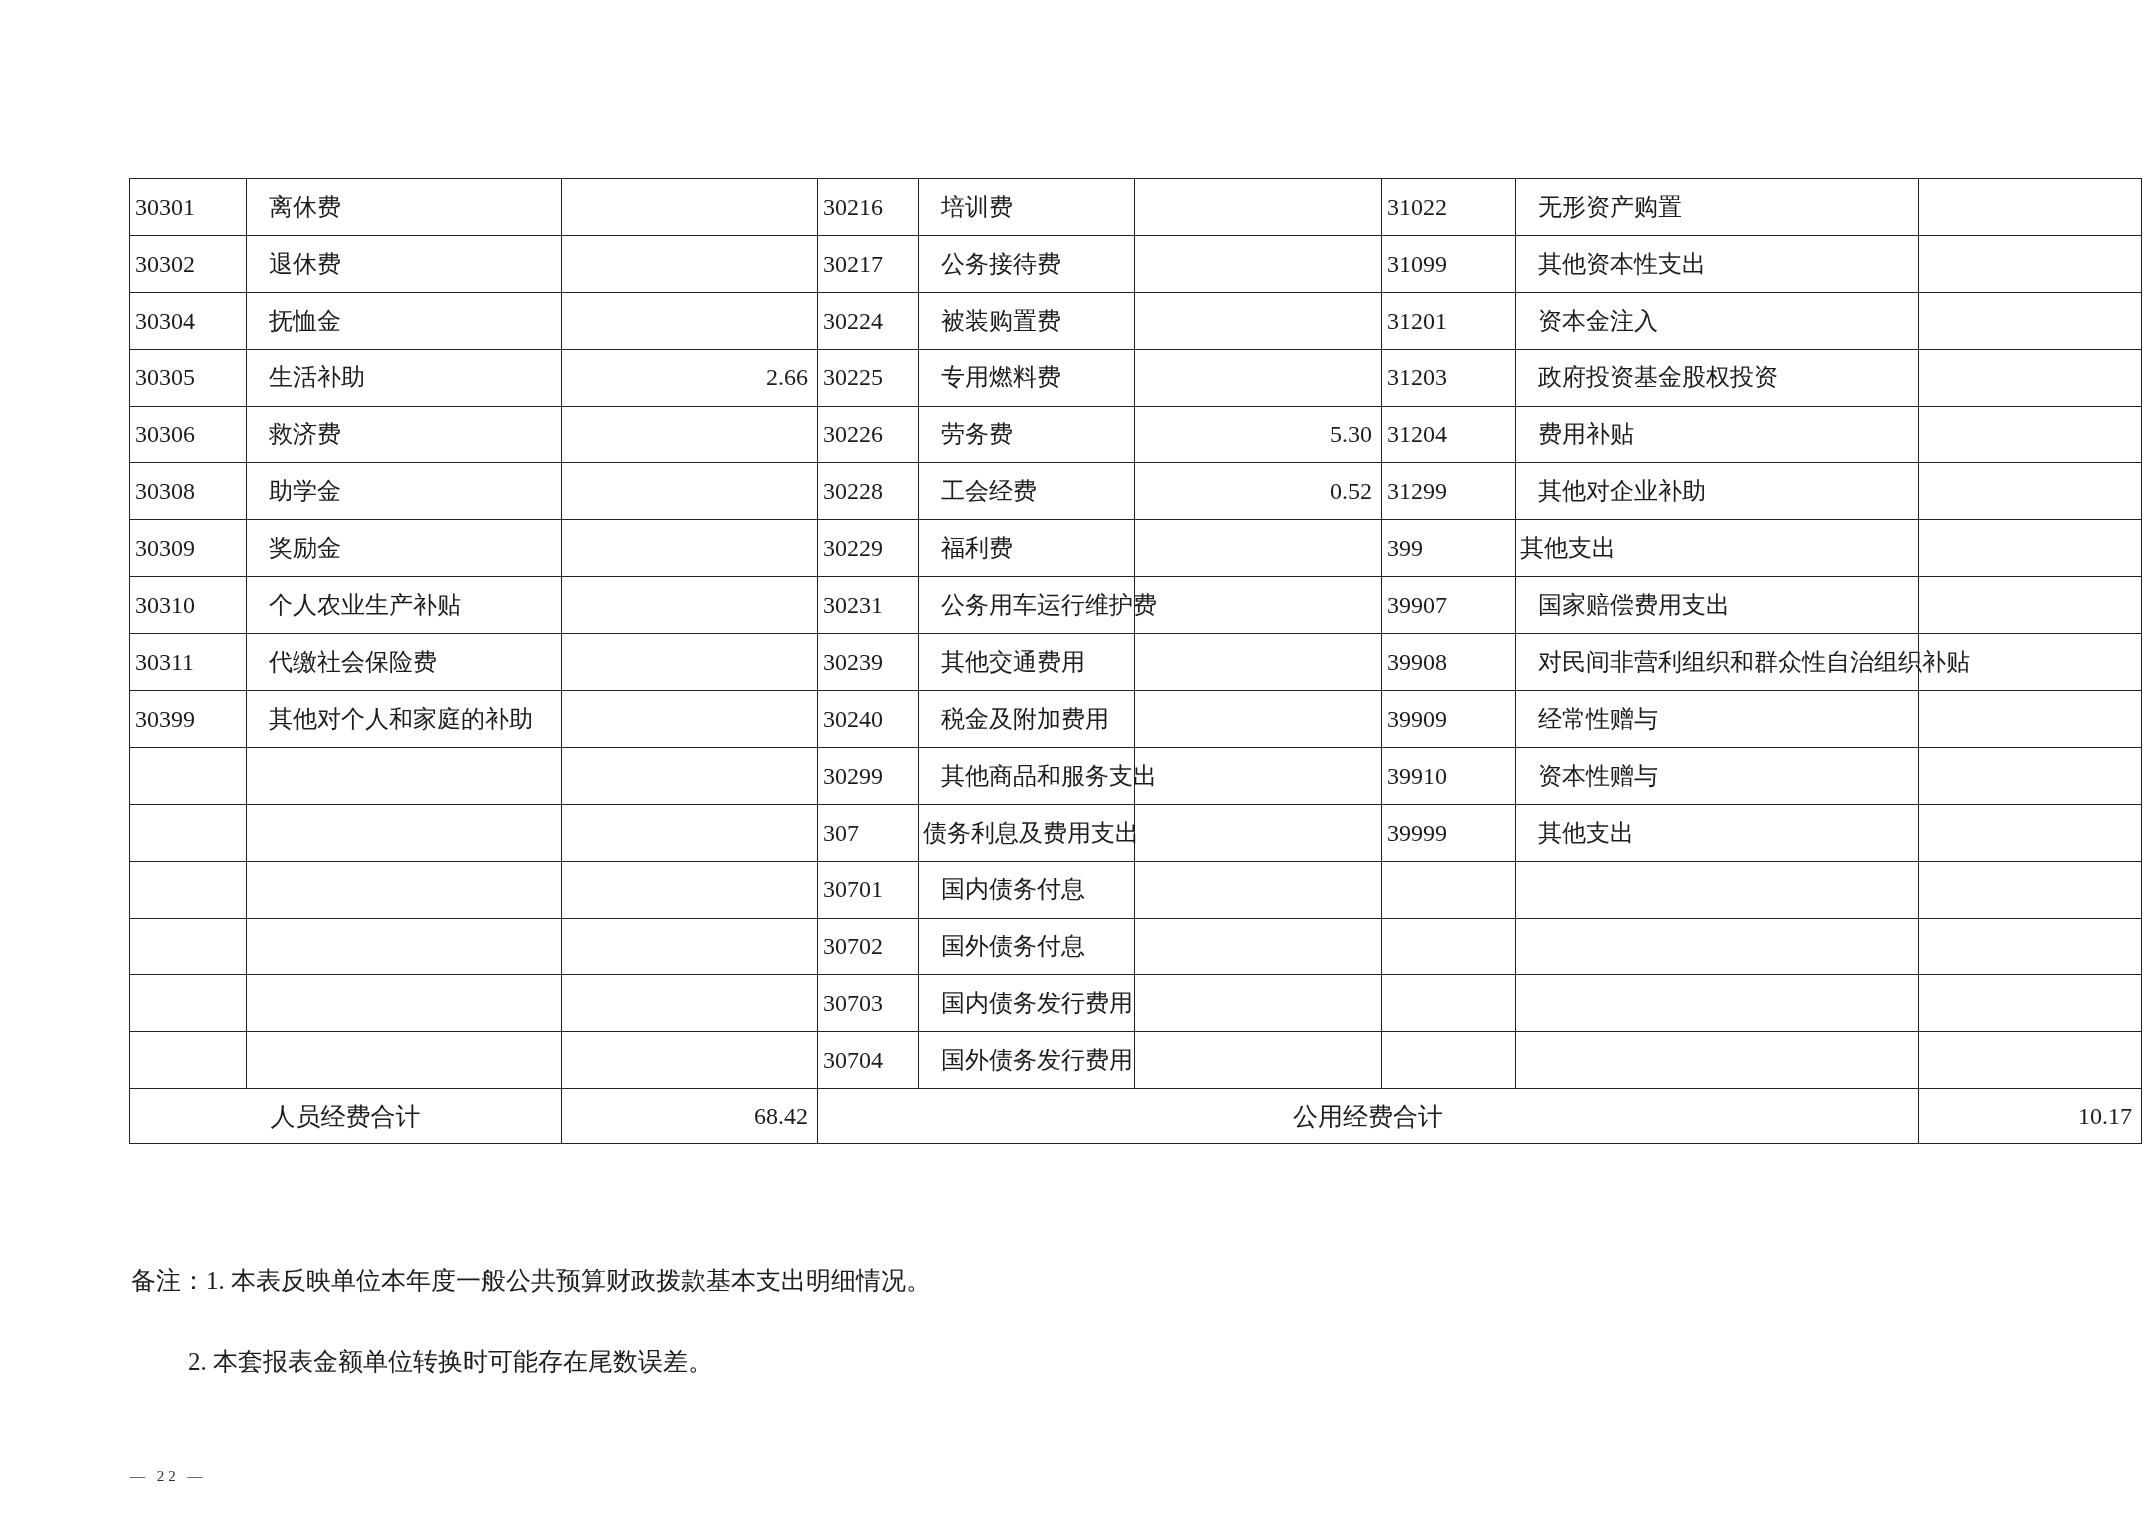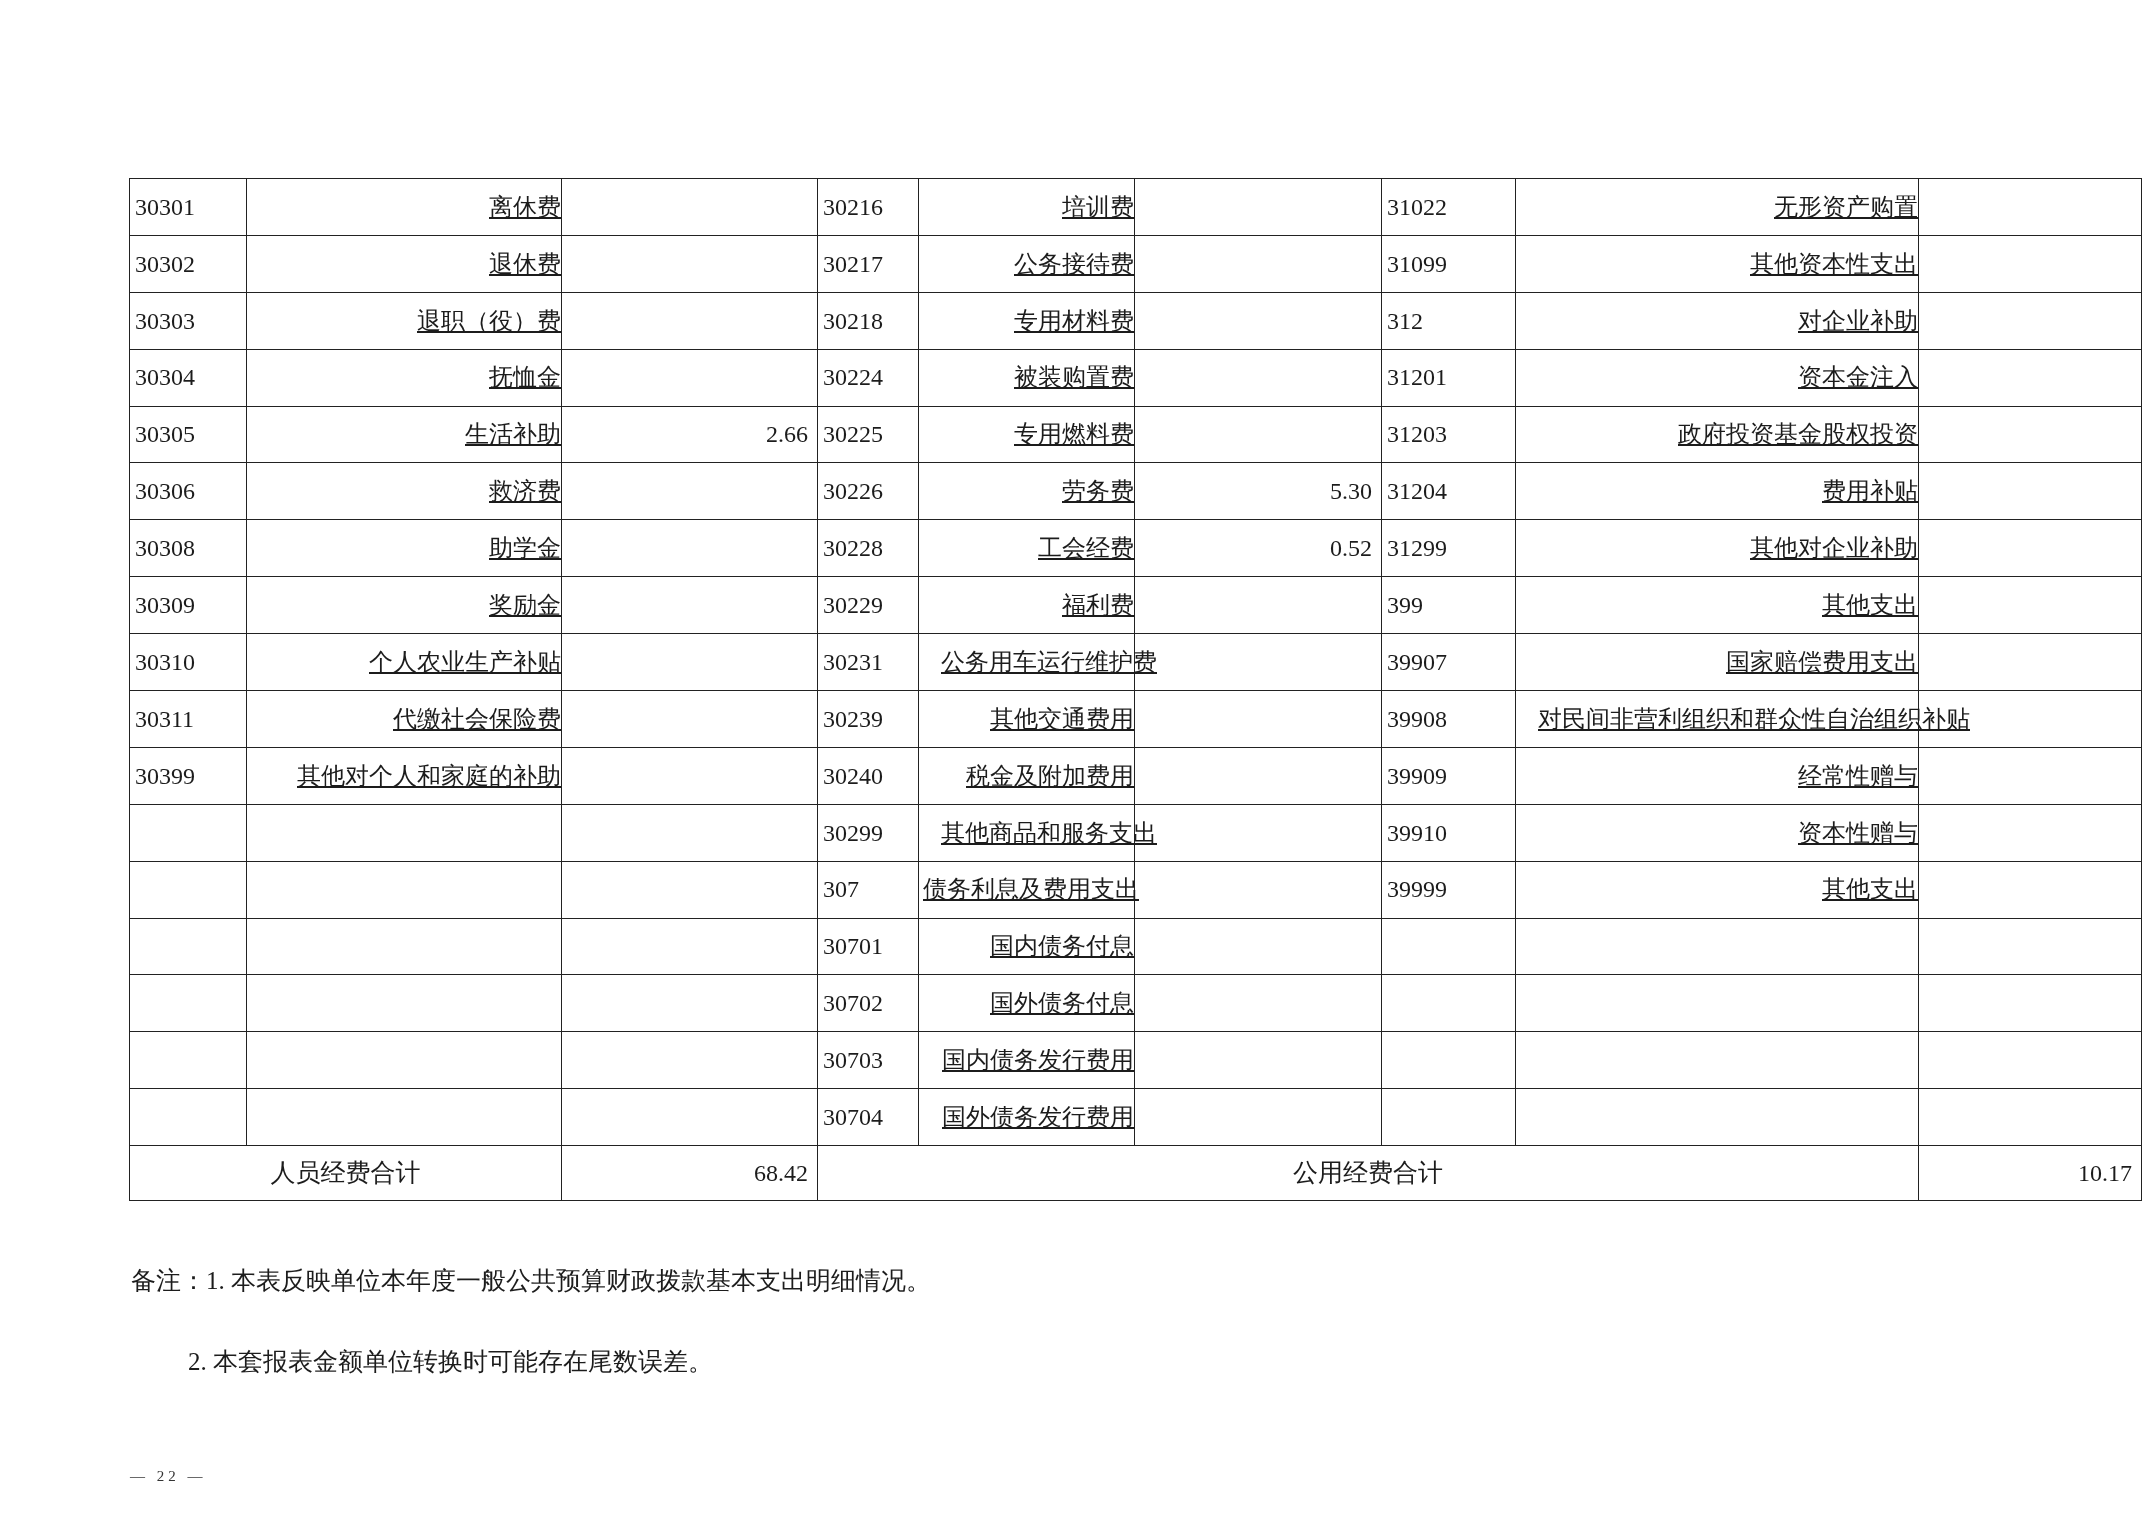--- a/index.html
+++ b/index.html
@@ -25,21 +25,21 @@
     border: 1px solid #222222;
     height: 55.9px;
     padding: 0;
     font-size: 24px;
     line-height: 1.1;
     vertical-align: middle;
     white-space: nowrap;
     color: #1c1c1c;
   }
   .budget-table td.code-cell   { padding-left: 5px; text-align: left; }
-  .budget-table td.name-cell   { padding-left: 4px; text-align: right; text-decoration: underline; }
+  .budget-table td.name-cell   { padding-left: 4px; text-align: left; }
   .budget-table td.name-cell.sub { padding-left: 22px; }
   .budget-table td.amount-cell { padding-right: 9px; text-align: right; }
   .budget-table td.total-label {
     text-align: center;
     font-weight: normal;
     font-size: 25px;
     height: 54px;
   }
   .budget-table tfoot td { height: 54px; }
   .notes-line {
@@ -94,31 +94,20 @@
           <td class="name-cell sub">退休费</td>
           <td class="amount-cell"></td>
           <td class="code-cell">30217</td>
           <td class="name-cell sub">公务接待费</td>
           <td class="amount-cell"></td>
           <td class="code-cell">31099</td>
           <td class="name-cell sub">其他资本性支出</td>
           <td class="amount-cell"></td>
         </tr>
         <tr>
-          <td class="code-cell">30303</td>
-          <td class="name-cell sub">退职（役）费</td>
-          <td class="amount-cell"></td>
-          <td class="code-cell">30218</td>
-          <td class="name-cell sub">专用材料费</td>
-          <td class="amount-cell"></td>
-          <td class="code-cell">312</td>
-          <td class="name-cell">对企业补助</td>
-          <td class="amount-cell"></td>
-        </tr>
-        <tr>
           <td class="code-cell">30304</td>
           <td class="name-cell sub">抚恤金</td>
           <td class="amount-cell"></td>
           <td class="code-cell">30224</td>
           <td class="name-cell sub">被装购置费</td>
           <td class="amount-cell"></td>
           <td class="code-cell">31201</td>
           <td class="name-cell sub">资本金注入</td>
           <td class="amount-cell"></td>
         </tr>

